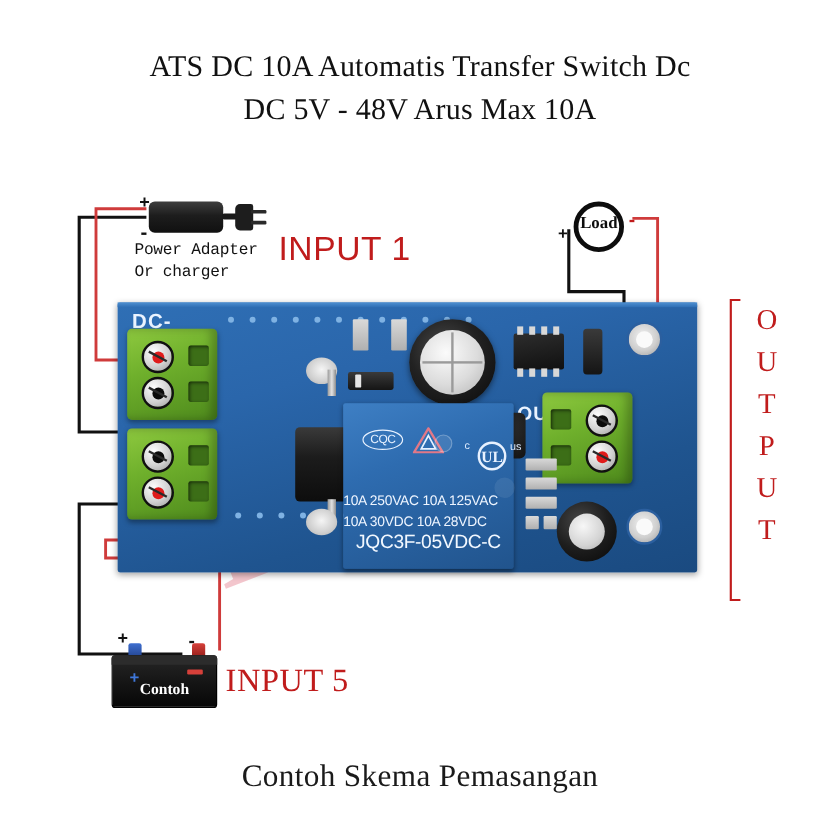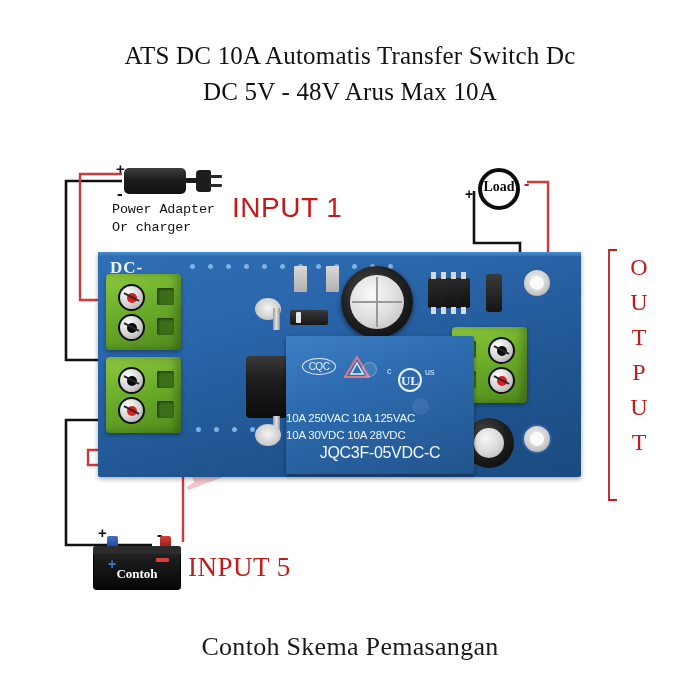--- a/index.html
+++ b/index.html
@@ -291,21 +291,21 @@
     width: 483px;
     height: 225px;
     background: linear-gradient(165deg,#2f6fb5 0%,#2a66ab 30%,#1f548f 70%,#1a4a80 100%);
     border-radius: 2px;
     box-shadow: 0 2px 5px rgba(0,0,0,0.35);
   }
   .pcb-edge-top {
     position: absolute; left:0; top:0; width:100%; height:4px;
     background: linear-gradient(180deg,#4e8fd0,#2f6fb5);
   }
-  .silk { position: absolute; color:#eaf3ff; font-family:Liberation Serif, serif; font-weight:700; }
+  .silk { position: absolute; color:#eaf3ff; font-family:Liberation Sans, sans-serif; font-weight:700; }
   .silk-dcneg { left: 12px; top: 6px; font-size: 17px; letter-spacing:1px; }
   .silk-outpos { left: 333px; top: 85px; font-size: 16px; letter-spacing:1px; }
 
   .via-row {
     position: absolute;
     height: 5px;
     display: flex;
     gap: 13px;
   }
   .via-row i {
@@ -447,21 +447,21 @@
     position:absolute; left:50%; top:50%;
     width:14px; height:14px; margin:-7px 0 0 -7px;
     border-radius:50%;
     background:#fafafa;
   }
 
   
   .relay {
     position: absolute;
     left: 188px; top: 84px;
-    width: 188px; height: 138px;
+    width: 142px; height: 138px;
     background: linear-gradient(160deg,#3e7fc4 0%,#2e6cb0 35%,#21548d 100%);
     border-radius: 2px;
     box-shadow: 0 2px 4px rgba(0,0,0,0.4);
   }
   .relay-face { position: absolute; inset: 0; color:#eaf4ff; }
   .relay-marks {
     position: absolute;
     left: 0; top: 74px; width: 100%;
     font-family: "Liberation Sans", sans-serif;
     font-size: 11.5px;

